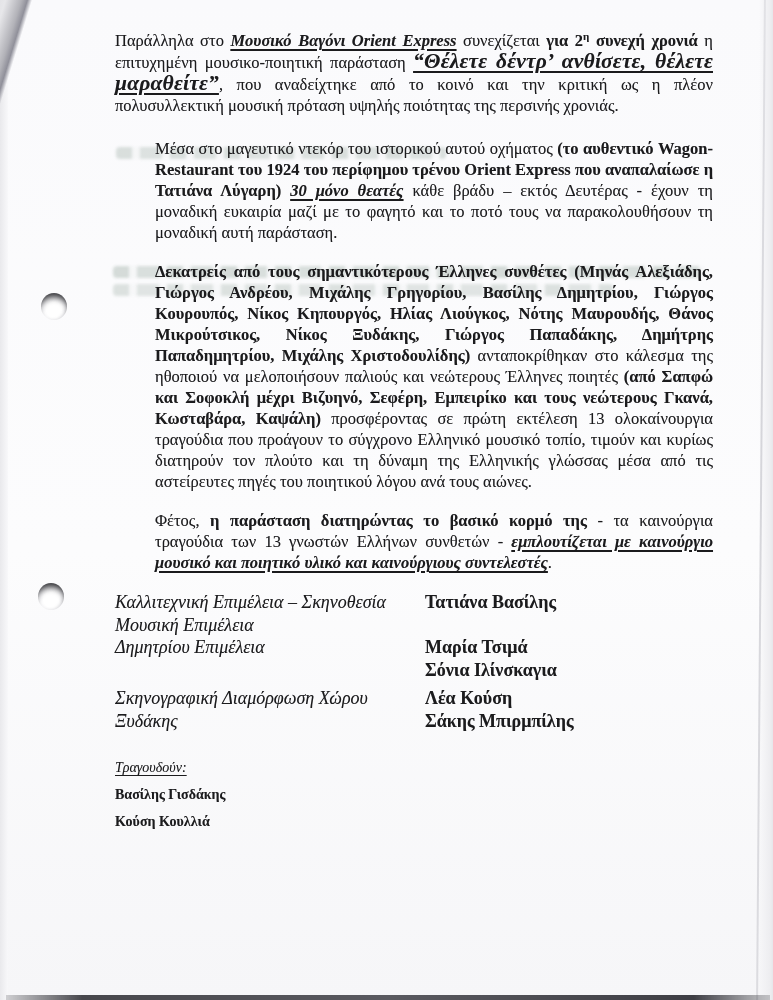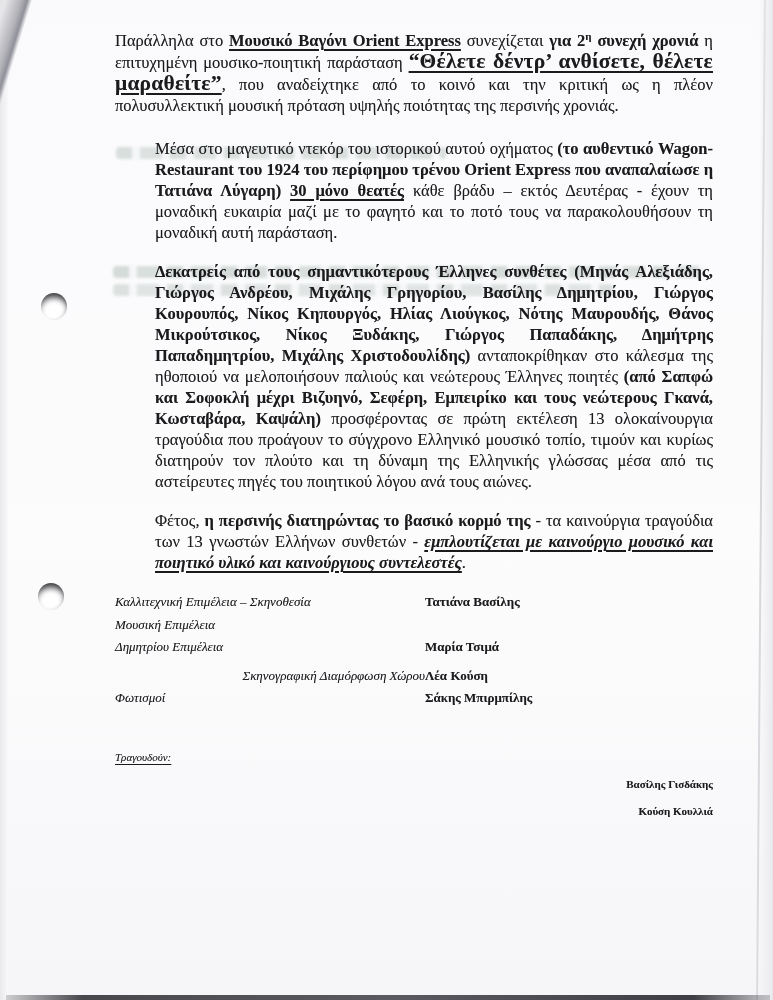--- a/index.html
+++ b/index.html
@@ -35,35 +35,35 @@
   .bleed.b1{left:116px;top:147px;width:330px;opacity:.8;}
   .bleed.b2{left:113px;top:266px;width:592px;opacity:.9;}
   .bleed.b3{left:113px;top:284px;width:500px;opacity:.72;}
   
   .content{position:absolute;left:115px;top:30px;width:598px;
     text-shadow:0 0 .5px rgba(30,30,32,.35);}
   .content p{margin:0 0 20px 0;text-align:justify;font-size:16.5px;line-height:21px;}
   .content p.p1{margin-bottom:22px;}
   .content p.p2,.content p.p3,.content p.p4{margin-bottom:18px;margin-left:40px;}
   .b{font-weight:bold;}
-  .u{text-decoration:underline;text-decoration-thickness:2px;text-underline-offset:3px;}
+  .u{text-decoration:underline;text-decoration-thickness:2px;text-underline-offset:3px;font-style:italic;}
   .big{font-size:21.5px;font-weight:bold;letter-spacing:.2px;}
   .bi{font-weight:bold;font-style:italic;}
   sup.s{font-size:11px;font-weight:bold;line-height:0;}
   
   .credits{margin:0;}
-  .crow{display:flex;line-height:22.5px;font-size:13px;}
-  .crow.gap{margin-top:6px;text-align:right;}
+  .crow{display:flex;line-height:22.5px;font-size:18px;}
+  .crow.gap{margin-top:6px;}
   .clabel{width:310px;flex-shrink:0;font-style:italic;}
   .cname{font-weight:bold;}
   
-  .singers{margin-top:34px;font-size:11px;line-height:27px;}
+  .singers{margin-top:22px;font-size:14px;line-height:27px;}
   .sheading{font-style:italic;}
   .sheading span{text-decoration:underline;text-underline-offset:3px;}
-  .sname{font-weight:bold;text-align:right;}
+  .sname{font-weight:bold;}
 </style>
 </head>
 <body>
 
 <div class="page">
 
   <div class="edge-left"></div>
   <div class="edge-right-shade"></div>
   <div class="edge-right-line"></div>
   <div class="edge-bottom"></div>
@@ -75,40 +75,44 @@
   <div class="bleed b3"></div>
 
   <div class="content">
 
     <p class="p1"><span>Παράλληλα στο </span><span class="b u">Μουσικό Βαγόνι Orient Express</span><span> συνεχίζεται </span><span class="b">για 2</span><sup class="s">η</sup><span class="b"> συνεχή χρονιά</span><span> η επιτυχημένη μουσικο-ποιητική παράσταση </span><span class="big u">“Θέλετε δέντρ’ ανθίσετε, θέλετε μαραθείτε”</span><span>, που αναδείχτηκε από το κοινό και την κριτική ως η πλέον πολυσυλλεκτική μουσική πρόταση υψηλής ποιότητας της περσινής χρονιάς.</span></p>
 
     <p class="p2"><span>Μέσα στο μαγευτικό ντεκόρ του ιστορικού αυτού οχήματος </span><span class="b">(το αυθεντικό Wagon-Restaurant του 1924 του περίφημου τρένου Orient Express που αναπαλαίωσε η Τατιάνα Λύγαρη) </span><span class="b u">30 μόνο θεατές</span><span> κάθε βράδυ – εκτός Δευτέρας - έχουν τη μοναδική ευκαιρία μαζί με το φαγητό και το ποτό τους να παρακολουθήσουν τη μοναδική αυτή παράσταση.</span></p>
 
     <p class="p3"><span class="b">Δεκατρείς από τους σημαντικότερους Έλληνες συνθέτες (Μηνάς Αλεξιάδης, Γιώργος Ανδρέου, Μιχάλης Γρηγορίου, Βασίλης Δημητρίου, Γιώργος Κουρουπός, Νίκος Κηπουργός, Ηλίας Λιούγκος, Νότης Μαυρουδής, Θάνος Μικρούτσικος, Νίκος Ξυδάκης, Γιώργος Παπαδάκης, Δημήτρης Παπαδημητρίου, Μιχάλης Χριστοδουλίδης)</span><span> ανταποκρίθηκαν στο κάλεσμα της ηθοποιού να μελοποιήσουν παλιούς και νεώτερους Έλληνες ποιητές </span><span class="b">(από Σαπφώ και Σοφοκλή μέχρι Βιζυηνό, Σεφέρη, Εμπειρίκο και τους νεώτερους Γκανά, Κωσταβάρα, Καψάλη)</span><span> προσφέροντας σε πρώτη εκτέλεση 13 ολοκαίνουργια τραγούδια που προάγουν το σύγχρονο Ελληνικό μουσικό τοπίο, τιμούν και κυρίως διατηρούν τον πλούτο και τη δύναμη της Ελληνικής γλώσσας μέσα από τις αστείρευτες πηγές του ποιητικού λόγου ανά τους αιώνες.</span></p>
 
-    <p class="p4"><span>Φέτος, </span><span class="b">η περσινής διατηρώντας το βασικό κορμό της</span><span> - τα καινούργια τραγούδια των 13 γνωστών Ελλήνων συνθετών - </span><span class="bi u">εμπλουτίζεται με καινούργιο μουσικό και ποιητικό υλικό και καινούργιους συντελεστές</span><span>.</span></p>
+    <p class="p4"><span>Φέτος, </span><span class="b">η παράσταση διατηρώντας το βασικό κορμό της</span><span> - τα καινούργια τραγούδια των 13 γνωστών Ελλήνων συνθετών - </span><span class="bi u">εμπλουτίζεται με καινούργιο μουσικό και ποιητικό υλικό και καινούργιους συντελεστές</span><span>.</span></p>
 
     <div class="credits">
       <div class="crow">
         <span class="clabel">Καλλιτεχνική Επιμέλεια – Σκηνοθεσία</span>
         <span class="cname">Τατιάνα Βασίλης</span>
       </div>
       <div class="crow">
         <span class="clabel">Μουσική Επιμέλεια</span>
       </div>
       <div class="crow">
         <span class="clabel">Δημητρίου Επιμέλεια</span>
         <span class="cname">Μαρία Τσιμά</span>
       </div>
+      <div class="crow">
+        <span class="clabel"></span>
+        <span class="cname">Σόνια Ιλίνσκαγια</span>
+      </div>
       <div class="crow gap">
         <span class="clabel">Σκηνογραφική Διαμόρφωση Χώρου</span>
         <span class="cname">Λέα Κούση</span>
       </div>
       <div class="crow">
-        <span class="clabel">Φωτισμοί</span>
+        <span class="clabel">Ξυδάκης</span>
         <span class="cname">Σάκης Μπιρμπίλης</span>
       </div>
     </div>
 
     <div class="singers">
       <div class="sheading"><span>Τραγουδούν:</span></div>
       <div class="sname">Βασίλης Γισδάκης</div>
       <div class="sname">Κούση Κουλλιά</div>
     </div>
 

